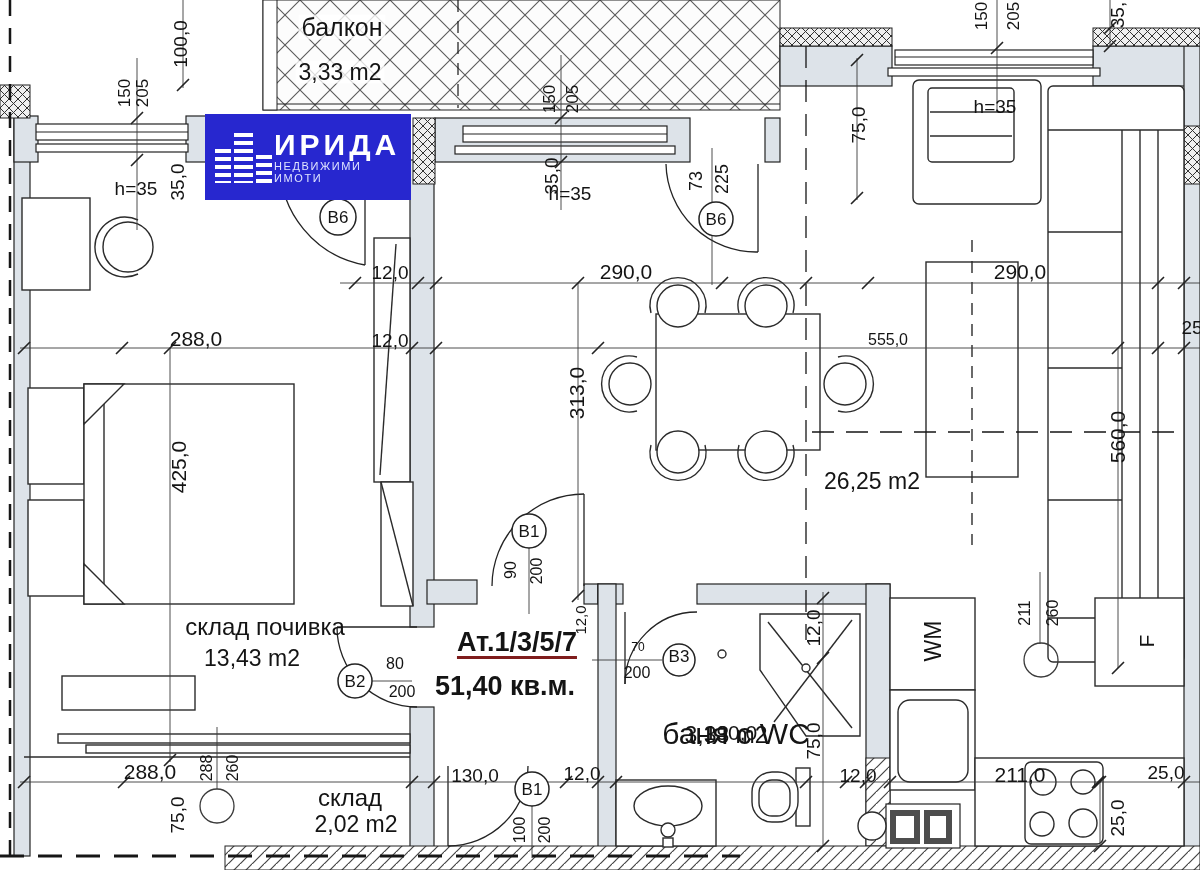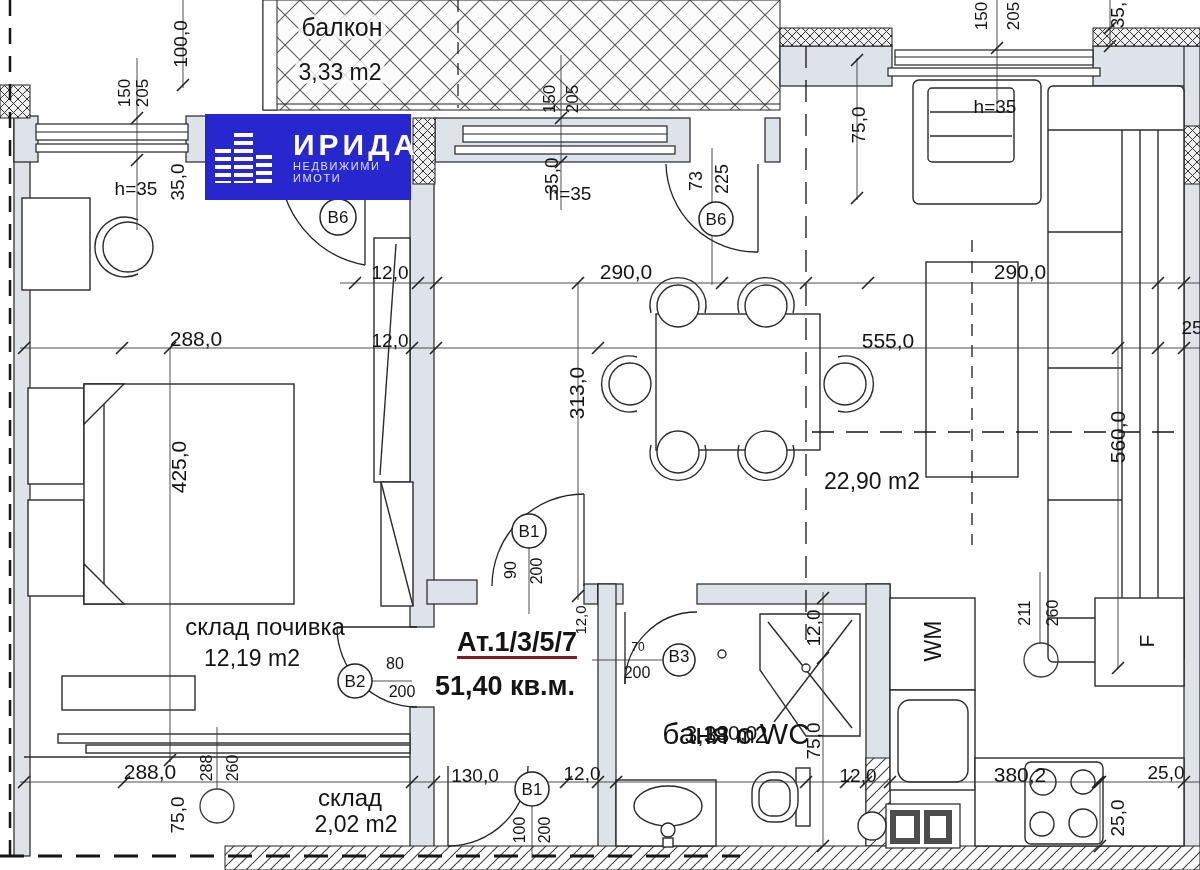--- a/index.html
+++ b/index.html
@@ -8,21 +8,21 @@
   .plan svg.draw{position:absolute;left:0;top:0;z-index:1;}
   .lbl{position:absolute;transform:translate(-50%,-50%);white-space:nowrap;line-height:1;
        z-index:5;color:#141414;font-family:"Liberation Sans",sans-serif;}
   .v{transform:translate(-50%,-50%) rotate(-90deg);}
   .halo{background:rgba(255,255,255,.78);padding:0 3px;}
   .b{font-weight:bold;}
   .u{border-bottom:3px solid #7f1d1d;padding-bottom:0;}
   .wm{position:absolute;left:196px;top:702px;z-index:9;font-size:36px;font-weight:bold;
       letter-spacing:0.5px;color:rgba(213,68,68,0.8);}
   .logo{position:absolute;left:205px;top:114px;width:206px;height:86px;background:#2727cf;
-        z-index:10;display:flex;align-items:center;gap:21px;padding:0 10px;box-sizing:border-box;}
+        z-index:10;display:flex;align-items:center;gap:2px;padding:0 10px;box-sizing:border-box;}
   .logo-icon{display:flex;align-items:flex-end;gap:3px;height:52px;}
   .logo-icon i{display:block;background:repeating-linear-gradient(to bottom,#fff 0 4px,rgba(255,255,255,0) 4px 8px);}
   .logo-icon .c1{width:16px;height:34px;}
   .logo-icon .c2{width:19px;height:50px;}
   .logo-icon .c3{width:16px;height:28px;}
   .logo-text{color:#fff;}
   .logo-brand{font-size:30px;font-weight:bold;letter-spacing:4px;line-height:1;}
   .logo-tag{font-size:11px;letter-spacing:1.6px;color:#dfe4ff;margin-top:0;}
 </style>
 </head>
@@ -241,35 +241,35 @@
   <div class="lbl v" style="left:981px;top:16px;font-size:17px">150</div>
   <div class="lbl v" style="left:1013px;top:16px;font-size:17px">205</div>
   <div class="lbl" style="left:995px;top:106px;font-size:19px">h=35</div>
   <div class="lbl v" style="left:1117px;top:15px;font-size:19px">35,</div>
 
   <div class="lbl" style="left:390px;top:272px;font-size:19px">12,0</div>
   <div class="lbl" style="left:626px;top:271px;font-size:21px">290,0</div>
   <div class="lbl" style="left:1020px;top:271px;font-size:21px">290,0</div>
   <div class="lbl" style="left:196px;top:338px;font-size:21px">288,0</div>
   <div class="lbl" style="left:390px;top:340px;font-size:19px">12,0</div>
-  <div class="lbl" style="left:888px;top:340px;font-size:21px">555,0</div>
+  <div class="lbl" style="left:888px;top:340px;font-size:16px">555,0</div>
   <div class="lbl" style="left:1192px;top:327px;font-size:19px">25</div>
 
   <div class="lbl v" style="left:178px;top:467px;font-size:21px">425,0</div>
   <div class="lbl v" style="left:576px;top:393px;font-size:21px">313,0</div>
   <div class="lbl v" style="left:1117px;top:437px;font-size:21px">560,0</div>
 
-  <div class="lbl" style="left:872px;top:481px;font-size:23px">22,90 m2</div>
+  <div class="lbl" style="left:872px;top:481px;font-size:23px">26,25 m2</div>
 
   <div class="lbl" style="left:529px;top:531px;font-size:17px">В1</div>
   <div class="lbl v" style="left:511px;top:570px;font-size:16px">90</div>
   <div class="lbl v" style="left:537px;top:571px;font-size:16px">200</div>
 
   <div class="lbl" style="left:265px;top:627px;font-size:24px">склад почивка</div>
-  <div class="lbl" style="left:252px;top:658px;font-size:23px">12,19 m2</div>
+  <div class="lbl" style="left:252px;top:658px;font-size:23px">13,43 m2</div>
 
   <div class="lbl b u" style="left:517px;top:644px;font-size:27px">Ат.1/3/5/7</div>
   <div class="lbl b" style="left:505px;top:686px;font-size:27px">51,40 кв.м.</div>
 
   <div class="lbl v" style="left:580px;top:620px;font-size:15px">12,0</div>
 
   <div class="lbl" style="left:355px;top:681px;font-size:17px">В2</div>
   <div class="lbl" style="left:395px;top:664px;font-size:16px">80</div>
   <div class="lbl" style="left:402px;top:692px;font-size:16px">200</div>
 
@@ -295,21 +295,21 @@
   <div class="lbl" style="left:350px;top:798px;font-size:24px">склад</div>
   <div class="lbl" style="left:356px;top:824px;font-size:23px">2,02 m2</div>
 
   <div class="lbl" style="left:475px;top:775px;font-size:19px">130,0</div>
   <div class="lbl" style="left:532px;top:789px;font-size:17px">В1</div>
   <div class="lbl v" style="left:520px;top:830px;font-size:16px">100</div>
   <div class="lbl v" style="left:545px;top:830px;font-size:16px">200</div>
   <div class="lbl" style="left:582px;top:773px;font-size:19px">12,0</div>
   <div class="lbl" style="left:731px;top:732px;font-size:21px">190,0</div>
   <div class="lbl" style="left:858px;top:775px;font-size:19px">12,0</div>
-  <div class="lbl" style="left:1020px;top:774px;font-size:21px">380,2</div>
+  <div class="lbl" style="left:1020px;top:774px;font-size:21px">211,0</div>
   <div class="lbl" style="left:1166px;top:772px;font-size:19px">25,0</div>
   <div class="lbl v" style="left:1117px;top:818px;font-size:19px">25,0</div>
 
   <div class="lbl" style="left:338px;top:217px;font-size:17px">В6</div>
   <div class="lbl" style="left:716px;top:219px;font-size:17px">В6</div>
 
   <div class="logo">
     <span class="logo-icon">
       <i class="c1"></i>
         <i class="c2"></i>

